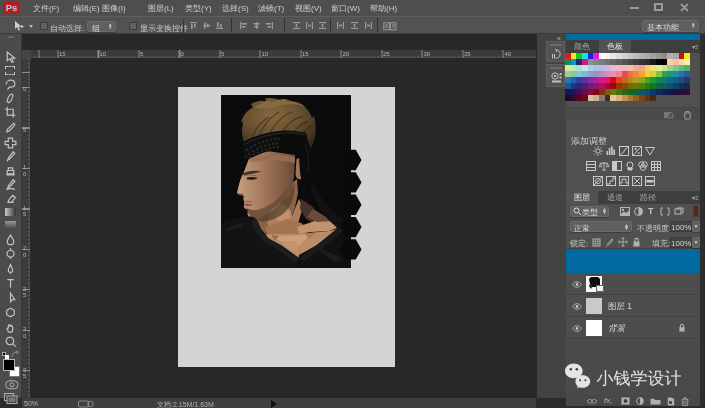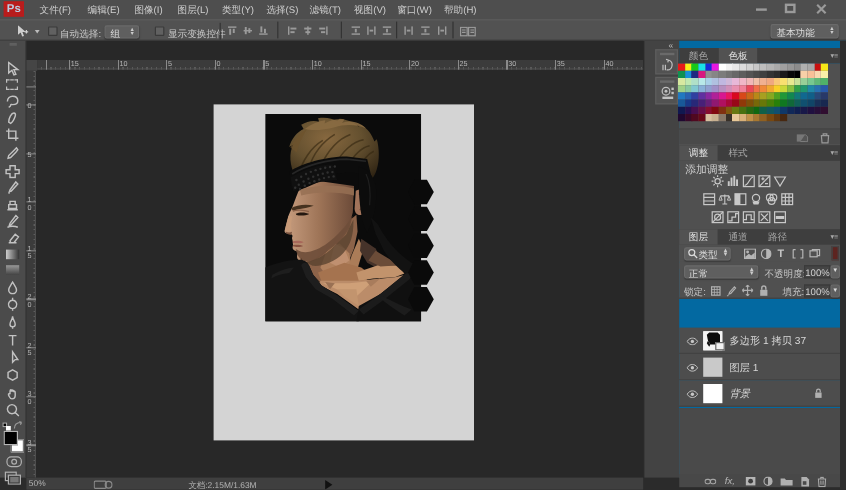--- a/index.html
+++ b/index.html
@@ -57,21 +57,21 @@
 #wmark { position:absolute; left:563px; top:358px; width:142px; height:38px; color:#efefef; }
 </style>
 </head>
 <body>
 <div id="app">
 
   <div id="menubar">
     <div id="pslogo">Ps</div>
     <div class="menu" style="left:33px;">文件(F)</div>
     <div class="menu" style="left:73px;">编辑(E)</div>
-    <div class="menu" style="left:112px;">图像(I)</div>
+    <div class="menu" style="left:102px;">图像(I)</div>
     <div class="menu" style="left:148px;">图层(L)</div>
     <div class="menu" style="left:185px;">类型(Y)</div>
     <div class="menu" style="left:222px;">选择(S)</div>
     <div class="menu" style="left:258px;">滤镜(T)</div>
     <div class="menu" style="left:295px;">视图(V)</div>
     <div class="menu" style="left:331px;">窗口(W)</div>
     <div class="menu" style="left:370px;">帮助(H)</div>
     <div class="abs" style="left:630px;top:7px;width:9px;height:2px;background:#9a9a9a;"></div>
     <div class="abs" style="left:654px;top:3px;width:9px;height:8px;border:2px solid #9a9a9a;"></div>
     <svg class="abs" style="left:679px;top:2px" width="11" height="11" viewBox="0 0 11 11">
@@ -633,25 +633,20 @@
         <svg class="abs" style="left:97px;top:2px" width="11" height="10" viewBox="0 0 11 10">
             <rect x="1" y="2" width="7" height="6" fill="#777"></rect>
             <path d="M8 2 L10 4 L10 8 L4 8" fill="#555" stroke="#999" stroke-width="0.5"></path>
           </svg>
         <svg class="abs" style="left:117px;top:2px" width="9" height="10" viewBox="0 0 9 10">
             <path d="M1.5 3 L7.5 3 L7 9 L2 9 Z M3 3 L3 1.5 L6 1.5 L6 3" fill="none" stroke="#999"></path>
           </svg>
       </div>
 
       <div class="abs" style="left:0;top:86px;width:139px;height:104px;background:#505050;"></div>
-      <div class="ptabbar" style="top:87px;">
-        <div class="ptab on" style="left:0px;width:32px;">调整</div>
-        <div class="ptab" style="left:33px;width:32px;">样式</div>
-        <div class="pmenu">▾≡</div>
-      </div>
       <div class="abs" style="left:5px;top:100.5px;font-size:9px;color:#cdcdcd;">添加调整</div>
       <div id="adjicons" style="position:absolute;left:-566px;top:-34px;">
           <svg class="abs" style="left:592px;top:145px" width="12" height="12" viewBox="0 0 12 12">
             <circle cx="6" cy="6" r="2.2" fill="none" stroke="#c8c8c8"></circle>
             <g stroke="#c8c8c8" stroke-width="1">
               <line x1="9.4" y1="6.0" x2="11" y2="6"></line>
               <line x1="2.6" y1="6.0" x2="1" y2="6"></line>
               <line x1="6.0" y1="9.4" x2="6" y2="11"></line>
               <line x1="6.0" y1="2.6" x2="6" y2="1"></line>
               <line x1="8.379999999999999" y1="8.379999999999999" x2="9.5" y2="9.5"></line>
@@ -801,21 +796,20 @@
             <circle cx="5.5" cy="4" r="1.6" fill="#c8c8c8"></circle>
           </svg>
         <div class="lthumb">
           <svg width="16" height="16" viewBox="0 0 16 16">
               <rect width="16" height="16" fill="#f5f5f5"></rect>
               <path d="M5 1 L12 1 L14 3 L14 9 L11 11 L6 11 L4 8 L3 3 Z" fill="#0d0d0d"></path>
               <path d="M4 8 L6 11 L5 13 L3 10 Z" fill="#111"></path>
             </svg>
         </div>
         <div class="abs" style="left:30px;top:12px;width:8px;height:7px;background:#f2f2f2;border:1px solid #666;"></div>
-        <div class="lname">多边形 1 拷贝 37</div>
       </div>
       <div class="layrow" style="top:261px;">
         <svg class="eye" viewBox="0 0 11 8">
             <path d="M0.5 4 C2 1.5 4 0.8 5.5 0.8 C7 0.8 9 1.5 10.5 4 C9 6.5 7 7.2 5.5 7.2 C4 7.2 2 6.5 0.5 4 Z" fill="none" stroke="#c8c8c8" stroke-width="0.9"></path>
             <circle cx="5.5" cy="4" r="1.6" fill="#c8c8c8"></circle>
           </svg>
         <div class="lthumb" style="background:#c9c9c9;"></div>
         <div class="lname">图层 1</div>
       </div>
       <div class="layrow" style="top:283px;text-align:center;">
@@ -828,20 +822,33 @@
         <svg class="abs" style="left:112px;top:6px" width="8" height="10" viewBox="0 0 9 11">
             <rect x="1.5" y="4.5" width="6" height="5" fill="#b0b0b0"></rect>
             <path d="M2.8 4.5 L2.8 3 A1.7 1.7 0 0 1 6.2 3 L6.2 4.5" fill="none" stroke="#b0b0b0" stroke-width="1.2"></path>
           </svg>
       </div>
       <div class="abs" style="left:0;top:306px;width:139px;height:58px;background:#4a4a4a;"></div>
 
     </div>
   </div>
 
+  <div id="wmark">
+    <svg width="142" height="36" viewBox="0 0 142 36">
+      <g fill="#e4e4e4">
+        <path d="M2 13 C2 8.6 6 5.4 10.8 5.4 C15.6 5.4 19.6 8.6 19.6 13 C19.6 15.2 18.6 17 16.9 18.3 L17.5 20.8 L14.8 19.5 C13.5 19.9 12.2 20.2 10.8 20.2 C6 20.2 2 17.3 2 13 Z"></path>
+        <circle cx="7.8" cy="11.2" r="1.25" fill="#3e3e3e"></circle>
+        <circle cx="13.8" cy="11.2" r="1.25" fill="#3e3e3e"></circle>
+        <path d="M12.4 23.5 C12.4 19.8 15.8 17.2 19.8 17.2 C23.8 17.2 27.2 19.8 27.2 23.5 C27.2 27.2 23.8 29.8 19.8 29.8 C18.6 29.8 17.5 29.6 16.4 29.2 L14.1 30.3 L14.7 28.2 C13.3 27 12.4 25.4 12.4 23.5 Z"></path>
+        <circle cx="17.1" cy="22.2" r="1.05" fill="#3e3e3e"></circle>
+        <circle cx="22.4" cy="22.2" r="1.05" fill="#3e3e3e"></circle>
+      </g>
+      <text x="33.5" y="25.5" font-size="17" fill="#e4e4e4" font-family="Liberation Sans">小钱学设计</text>
+    </svg>
+  </div>
 
   <div id="botbar2" class="abs" style="left:566px;top:395px;width:139px;height:11px;background:#484848;">
     <svg class="abs" style="left:21px;top:3px" width="10" height="7" viewBox="0 0 10 7">
         <rect x="0.5" y="1.5" width="4.6" height="3.6" rx="1.8" fill="none" stroke="#a5a5a5" stroke-width="0.9"></rect>
         <rect x="4.9" y="1.5" width="4.6" height="3.6" rx="1.8" fill="none" stroke="#a5a5a5" stroke-width="0.9"></rect>
       </svg>
     <div class="abs" style="left:38px;top:0.5px;color:#b8b8b8;font-size:8px;font-style:italic;">fx,</div>
     <svg class="abs" style="left:55px;top:2px" width="9" height="8" viewBox="0 0 9 8">
         <rect x="0.5" y="0.5" width="8" height="7" fill="#b5b5b5"></rect>
         <circle cx="4.5" cy="4" r="2" fill="#3e3e3e"></circle>

